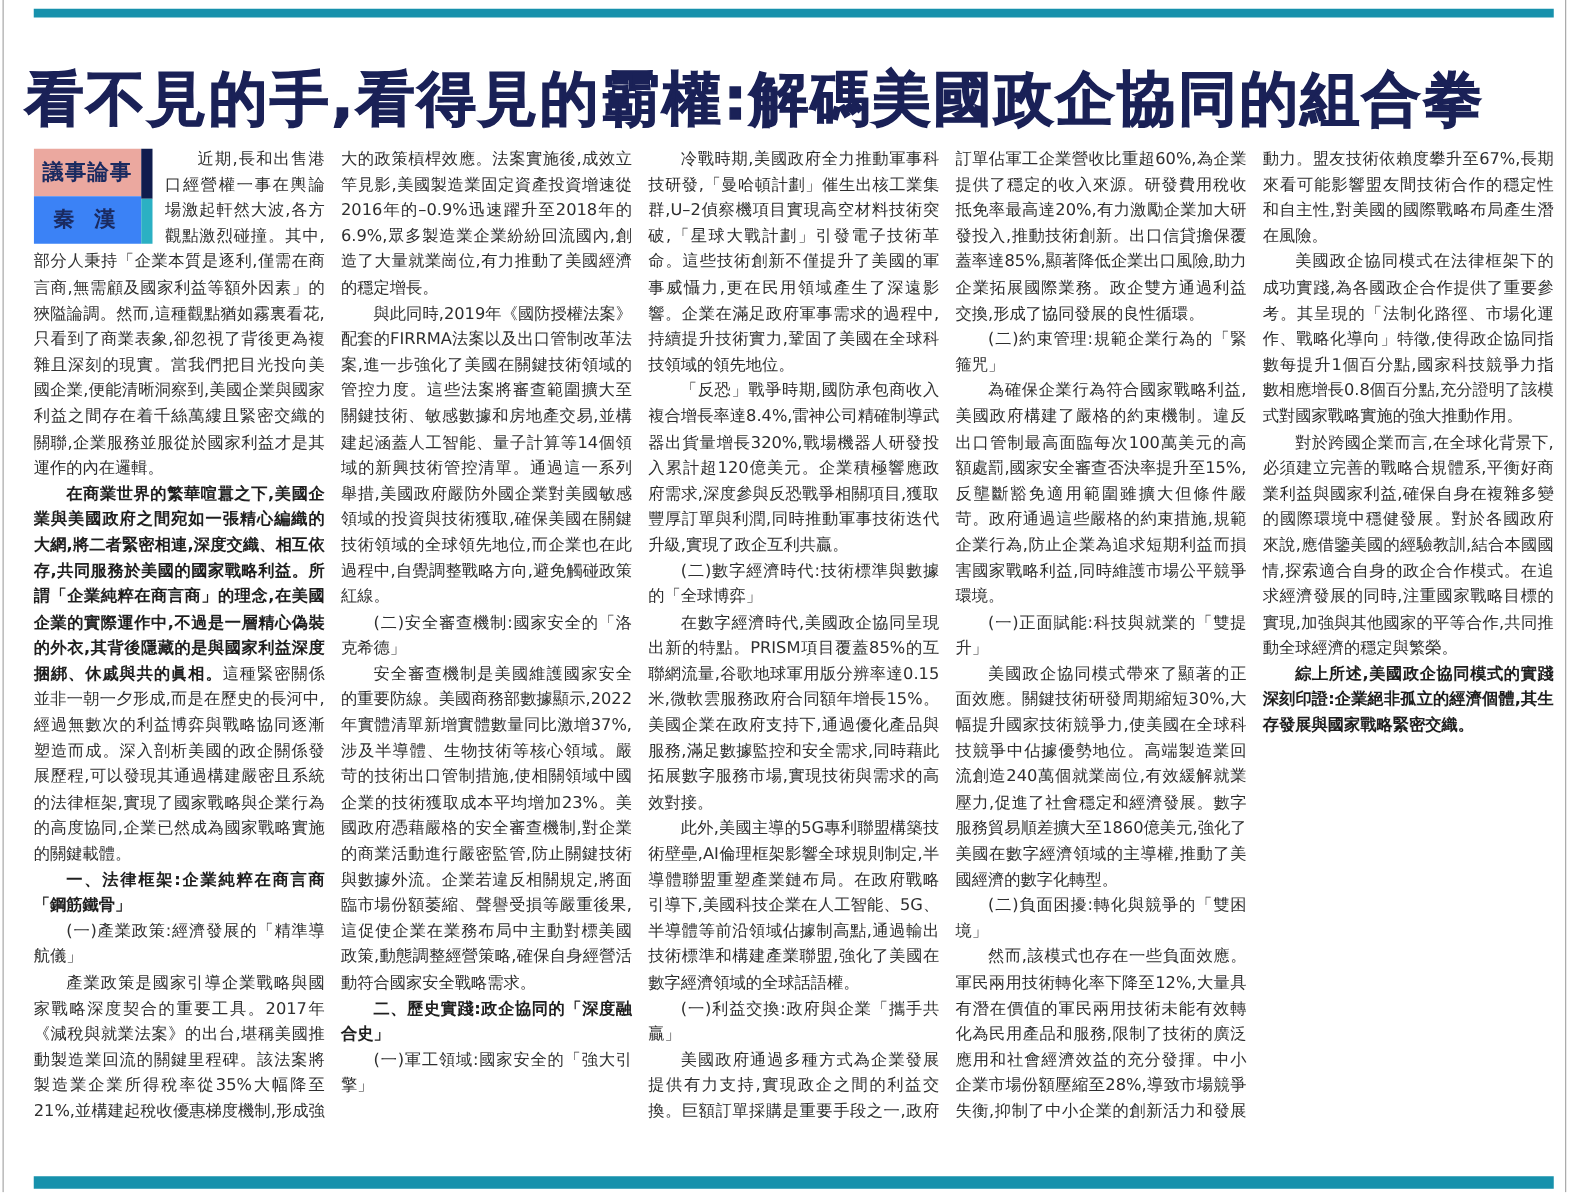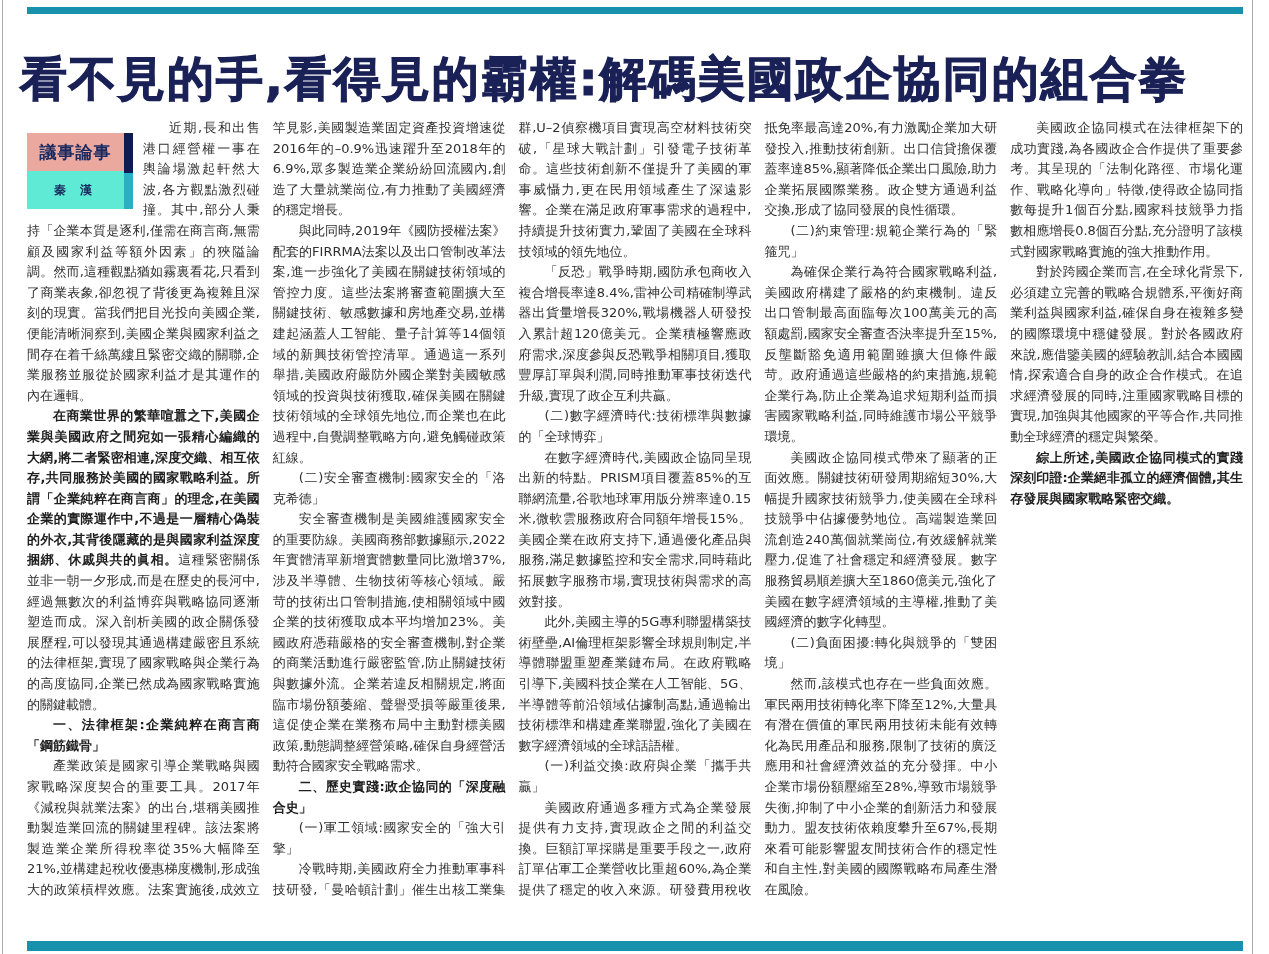--- a/index.html
+++ b/index.html
@@ -13,26 +13,26 @@
   .rule.bottom{top:941px;height:10px;background:#1791ac;}
   .title{position:absolute;top:48px;left:20px;width:1230px;
          font-size:47px;font-weight:900;color:#1a2157;letter-spacing:2px;
          -webkit-text-stroke:1px #1a2157;white-space:nowrap;}
   .content{position:absolute;top:118px;left:27px;width:1216px;height:794px;
            column-count:5;column-gap:13px;column-fill:auto;overflow:hidden;
            font-size:13px;line-height:20.6px;color:#2f2f2f;
            text-align:justify;text-justify:inter-ideograph;}
   .para{margin:0;text-indent:2em;}
   .bold{font-weight:bold;color:#1f1f1f;}
-  .tagbox{float:left;width:106px;height:76px;margin:15px 10px 5px 0;display:flex;}
+  .tagbox{float:left;width:95px;height:76px;margin:1px 10px 5px 0;display:flex;}
   .tag-cells{flex:1;display:flex;flex-direction:column;}
   .tag-cell{flex:1;display:flex;align-items:center;justify-content:center;
             font-weight:bold;color:#1a2a60;}
   .tag-cell.pink{background:#eba89f;font-size:17px;letter-spacing:1px;}
-  .tag-cell.cyan{background:#5eead4;font-size:12px;letter-spacing:5px;}
+  .tag-cell.cyan{background:#3b82f6;font-size:17px;letter-spacing:5px;}
   .tag-rail{width:9px;display:flex;flex-direction:column;}
   .rail-navy{flex:1.1;background:#101c4e;}
   .rail-teal{flex:1;background:#2bb0c3;}
 </style>
 </head>
 <body>
 
 <div class="page">
   <div class="edge left"></div>
   <div class="edge right"></div>
@@ -52,35 +52,37 @@
       </div>
       <div class="tag-rail">
         <div class="rail-navy"></div>
         <div class="rail-teal"></div>
       </div>
     </div>
 
   <p class="para body"><span>近期,長和出售港口經營權一事在輿論場激起軒然大波,各方觀點激烈碰撞。其中,部分人秉持「企業本質是逐利,僅需在商言商,無需顧及國家利益等額外因素」的狹隘論調。然而,這種觀點猶如霧裏看花,只看到了商業表象,卻忽視了背後更為複雜且深刻的現實。當我們把目光投向美國企業,便能清晰洞察到,美國企業與國家利益之間存在着千絲萬縷且緊密交織的關聯,企業服務並服從於國家利益才是其運作的內在邏輯。</span></p>
       <p class="para body"><span class="bold">在商業世界的繁華喧囂之下,美國企業與美國政府之間宛如一張精心編織的大網,將二者緊密相連,深度交織、相互依存,共同服務於美國的國家戰略利益。所謂「企業純粹在商言商」的理念,在美國企業的實際運作中,不過是一層精心偽裝的外衣,其背後隱藏的是與國家利益深度捆綁、休戚與共的眞相。</span><span>這種緊密關係並非一朝一夕形成,而是在歷史的長河中,經過無數次的利益博弈與戰略協同逐漸塑造而成。深入剖析美國的政企關係發展歷程,可以發現其通過構建嚴密且系統的法律框架,實現了國家戰略與企業行為的高度協同,企業已然成為國家戰略實施的關鍵載體。</span></p>
       <p class="para heading"><span class="bold">一、法律框架:企業純粹在商言商「鋼筋鐵骨」</span></p>
+      <p class="para subheading"><span>(一)產業政策:經濟發展的「精準導航儀」</span></p>
       <p class="para body"><span>產業政策是國家引導企業戰略與國家戰略深度契合的重要工具。2017年《減稅與就業法案》的出台,堪稱美國推動製造業回流的關鍵里程碑。該法案將製造業企業所得稅率從35%大幅降至21%,並構建起稅收優惠梯度機制,形成強大的政策槓桿效應。法案實施後,成效立竿見影,美國製造業固定資產投資增速從2016年的–0.9%迅速躍升至2018年的6.9%,眾多製造業企業紛紛回流國內,創造了大量就業崗位,有力推動了美國經濟的穩定增長。</span></p>
       <p class="para body"><span>與此同時,2019年《國防授權法案》配套的FIRRMA法案以及出口管制改革法案,進一步強化了美國在關鍵技術領域的管控力度。這些法案將審查範圍擴大至關鍵技術、敏感數據和房地產交易,並構建起涵蓋人工智能、量子計算等14個領域的新興技術管控清單。通過這一系列舉措,美國政府嚴防外國企業對美國敏感領域的投資與技術獲取,確保美國在關鍵技術領域的全球領先地位,而企業也在此過程中,自覺調整戰略方向,避免觸碰政策紅線。</span></p>
       <p class="para subheading"><span>(二)安全審查機制:國家安全的「洛克希德」</span></p>
       <p class="para body"><span>安全審查機制是美國維護國家安全的重要防線。美國商務部數據顯示,2022年實體清單新增實體數量同比激增37%,涉及半導體、生物技術等核心領域。嚴苛的技術出口管制措施,使相關領域中國企業的技術獲取成本平均增加23%。美國政府憑藉嚴格的安全審查機制,對企業的商業活動進行嚴密監管,防止關鍵技術與數據外流。企業若違反相關規定,將面臨市場份額萎縮、聲譽受損等嚴重後果,這促使企業在業務布局中主動對標美國政策,動態調整經營策略,確保自身經營活動符合國家安全戰略需求。</span></p>
       <p class="para heading"><span class="bold">二、歷史實踐:政企協同的「深度融合史」</span></p>
       <p class="para subheading"><span>(一)軍工領域:國家安全的「強大引擎」</span></p>
       <p class="para body"><span>冷戰時期,美國政府全力推動軍事科技研發,「曼哈頓計劃」催生出核工業集群,U–2偵察機項目實現高空材料技術突破,「星球大戰計劃」引發電子技術革命。這些技術創新不僅提升了美國的軍事威懾力,更在民用領域產生了深遠影響。企業在滿足政府軍事需求的過程中,持續提升技術實力,鞏固了美國在全球科技領域的領先地位。</span></p>
       <p class="para body"><span>「反恐」戰爭時期,國防承包商收入複合增長率達8.4%,雷神公司精確制導武器出貨量增長320%,戰場機器人研發投入累計超120億美元。企業積極響應政府需求,深度參與反恐戰爭相關項目,獲取豐厚訂單與利潤,同時推動軍事技術迭代升級,實現了政企互利共贏。</span></p>
       <p class="para subheading"><span>(二)數字經濟時代:技術標準與數據的「全球博弈」</span></p>
       <p class="para body"><span>在數字經濟時代,美國政企協同呈現出新的特點。PRISM項目覆蓋85%的互聯網流量,谷歌地球軍用版分辨率達0.15米,微軟雲服務政府合同額年增長15%。美國企業在政府支持下,通過優化產品與服務,滿足數據監控和安全需求,同時藉此拓展數字服務市場,實現技術與需求的高效對接。</span></p>
       <p class="para body"><span>此外,美國主導的5G專利聯盟構築技術壁壘,AI倫理框架影響全球規則制定,半導體聯盟重塑產業鏈布局。在政府戰略引導下,美國科技企業在人工智能、5G、半導體等前沿領域佔據制高點,通過輸出技術標準和構建產業聯盟,強化了美國在數字經濟領域的全球話語權。</span></p>
       <p class="para subheading"><span>(一)利益交換:政府與企業「攜手共贏」</span></p>
       <p class="para body"><span>美國政府通過多種方式為企業發展提供有力支持,實現政企之間的利益交換。巨額訂單採購是重要手段之一,政府訂單佔軍工企業營收比重超60%,為企業提供了穩定的收入來源。研發費用稅收抵免率最高達20%,有力激勵企業加大研發投入,推動技術創新。出口信貸擔保覆蓋率達85%,顯著降低企業出口風險,助力企業拓展國際業務。政企雙方通過利益交換,形成了協同發展的良性循環。</span></p>
       <p class="para subheading"><span>(二)約束管理:規範企業行為的「緊箍咒」</span></p>
       <p class="para body"><span>為確保企業行為符合國家戰略利益,美國政府構建了嚴格的約束機制。違反出口管制最高面臨每次100萬美元的高額處罰,國家安全審查否決率提升至15%,反壟斷豁免適用範圍雖擴大但條件嚴苛。政府通過這些嚴格的約束措施,規範企業行為,防止企業為追求短期利益而損害國家戰略利益,同時維護市場公平競爭環境。</span></p>
+      <p class="para subheading"><span>(一)正面賦能:科技與就業的「雙提升」</span></p>
       <p class="para body"><span>美國政企協同模式帶來了顯著的正面效應。關鍵技術研發周期縮短30%,大幅提升國家技術競爭力,使美國在全球科技競爭中佔據優勢地位。高端製造業回流創造240萬個就業崗位,有效緩解就業壓力,促進了社會穩定和經濟發展。數字服務貿易順差擴大至1860億美元,強化了美國在數字經濟領域的主導權,推動了美國經濟的數字化轉型。</span></p>
       <p class="para subheading"><span>(二)負面困擾:轉化與競爭的「雙困境」</span></p>
       <p class="para body"><span>然而,該模式也存在一些負面效應。軍民兩用技術轉化率下降至12%,大量具有潛在價值的軍民兩用技術未能有效轉化為民用產品和服務,限制了技術的廣泛應用和社會經濟效益的充分發揮。中小企業市場份額壓縮至28%,導致市場競爭失衡,抑制了中小企業的創新活力和發展動力。盟友技術依賴度攀升至67%,長期來看可能影響盟友間技術合作的穩定性和自主性,對美國的國際戰略布局產生潛在風險。</span></p>
       <p class="para body"><span>美國政企協同模式在法律框架下的成功實踐,為各國政企合作提供了重要參考。其呈現的「法制化路徑、市場化運作、戰略化導向」特徵,使得政企協同指數每提升1個百分點,國家科技競爭力指數相應增長0.8個百分點,充分證明了該模式對國家戰略實施的強大推動作用。</span></p>
       <p class="para body"><span>對於跨國企業而言,在全球化背景下,必須建立完善的戰略合規體系,平衡好商業利益與國家利益,確保自身在複雜多變的國際環境中穩健發展。對於各國政府來說,應借鑒美國的經驗教訓,結合本國國情,探索適合自身的政企合作模式。在追求經濟發展的同時,注重國家戰略目標的實現,加強與其他國家的平等合作,共同推動全球經濟的穩定與繁榮。</span></p>
       <p class="para body"><span class="bold">綜上所述,美國政企協同模式的實踐深刻印證:企業絕非孤立的經濟個體,其生存發展與國家戰略緊密交織。</span></p>
     </div>
 
   <div class="rule bottom"></div>
 </div>

